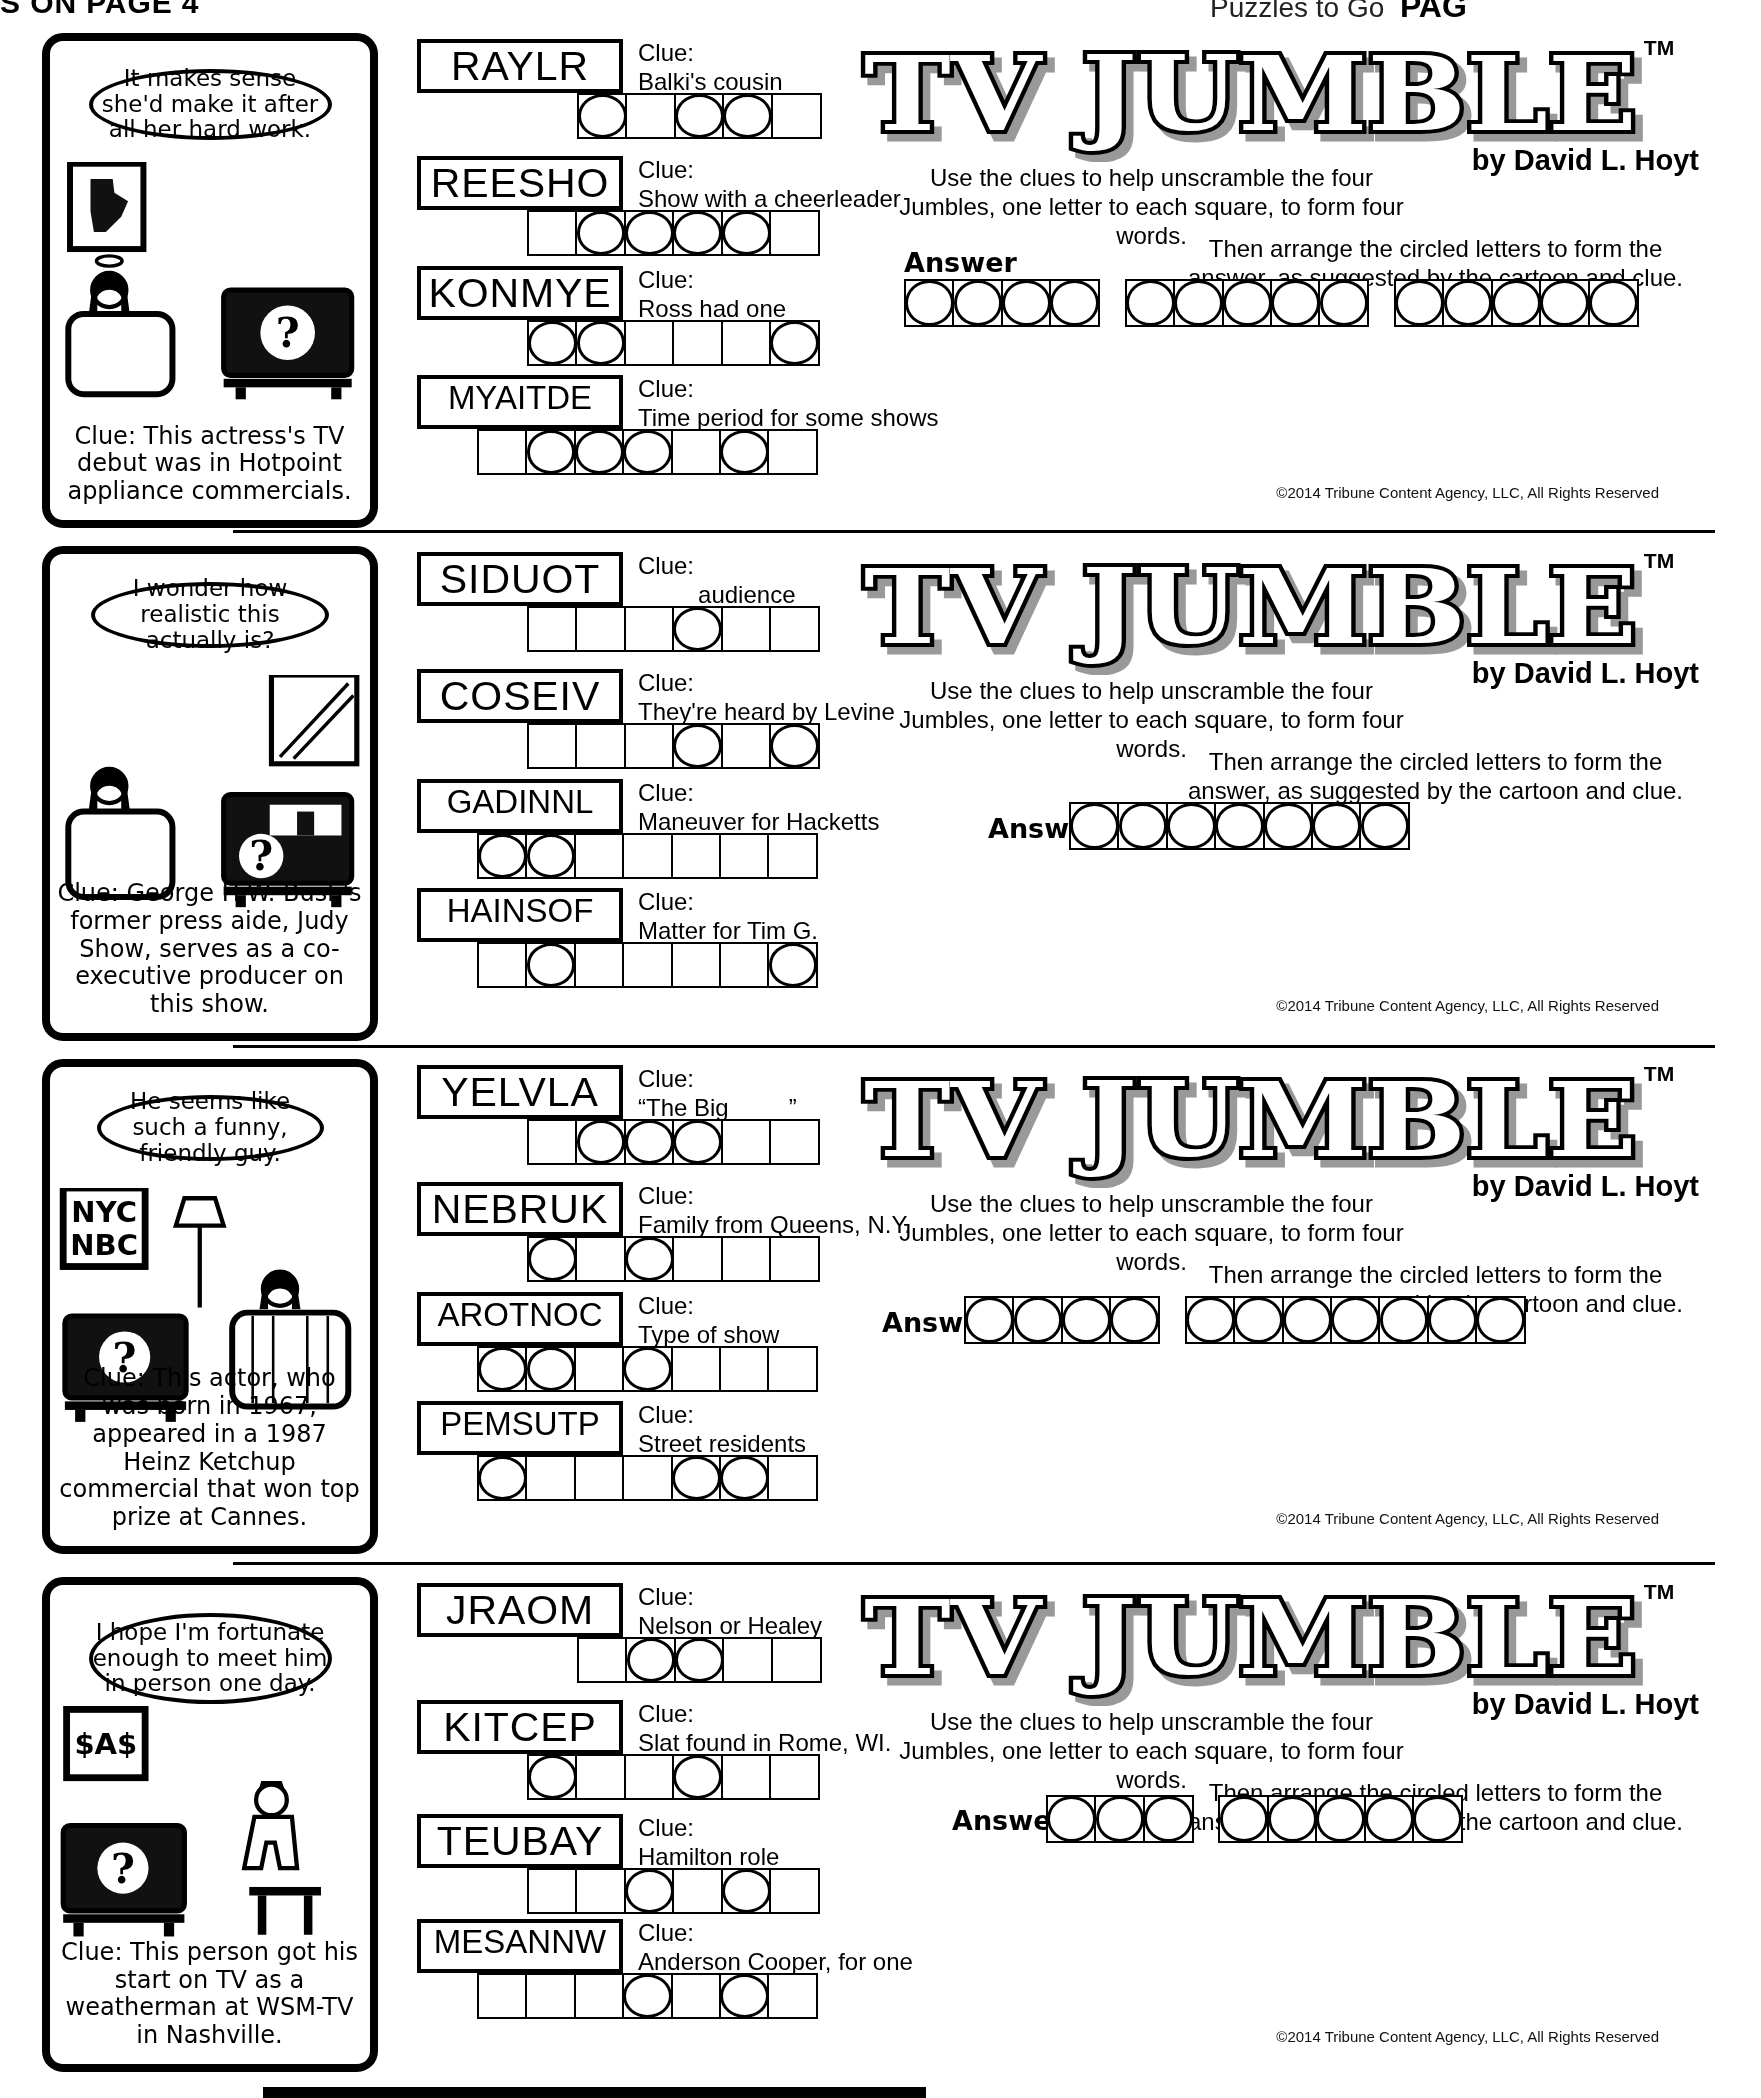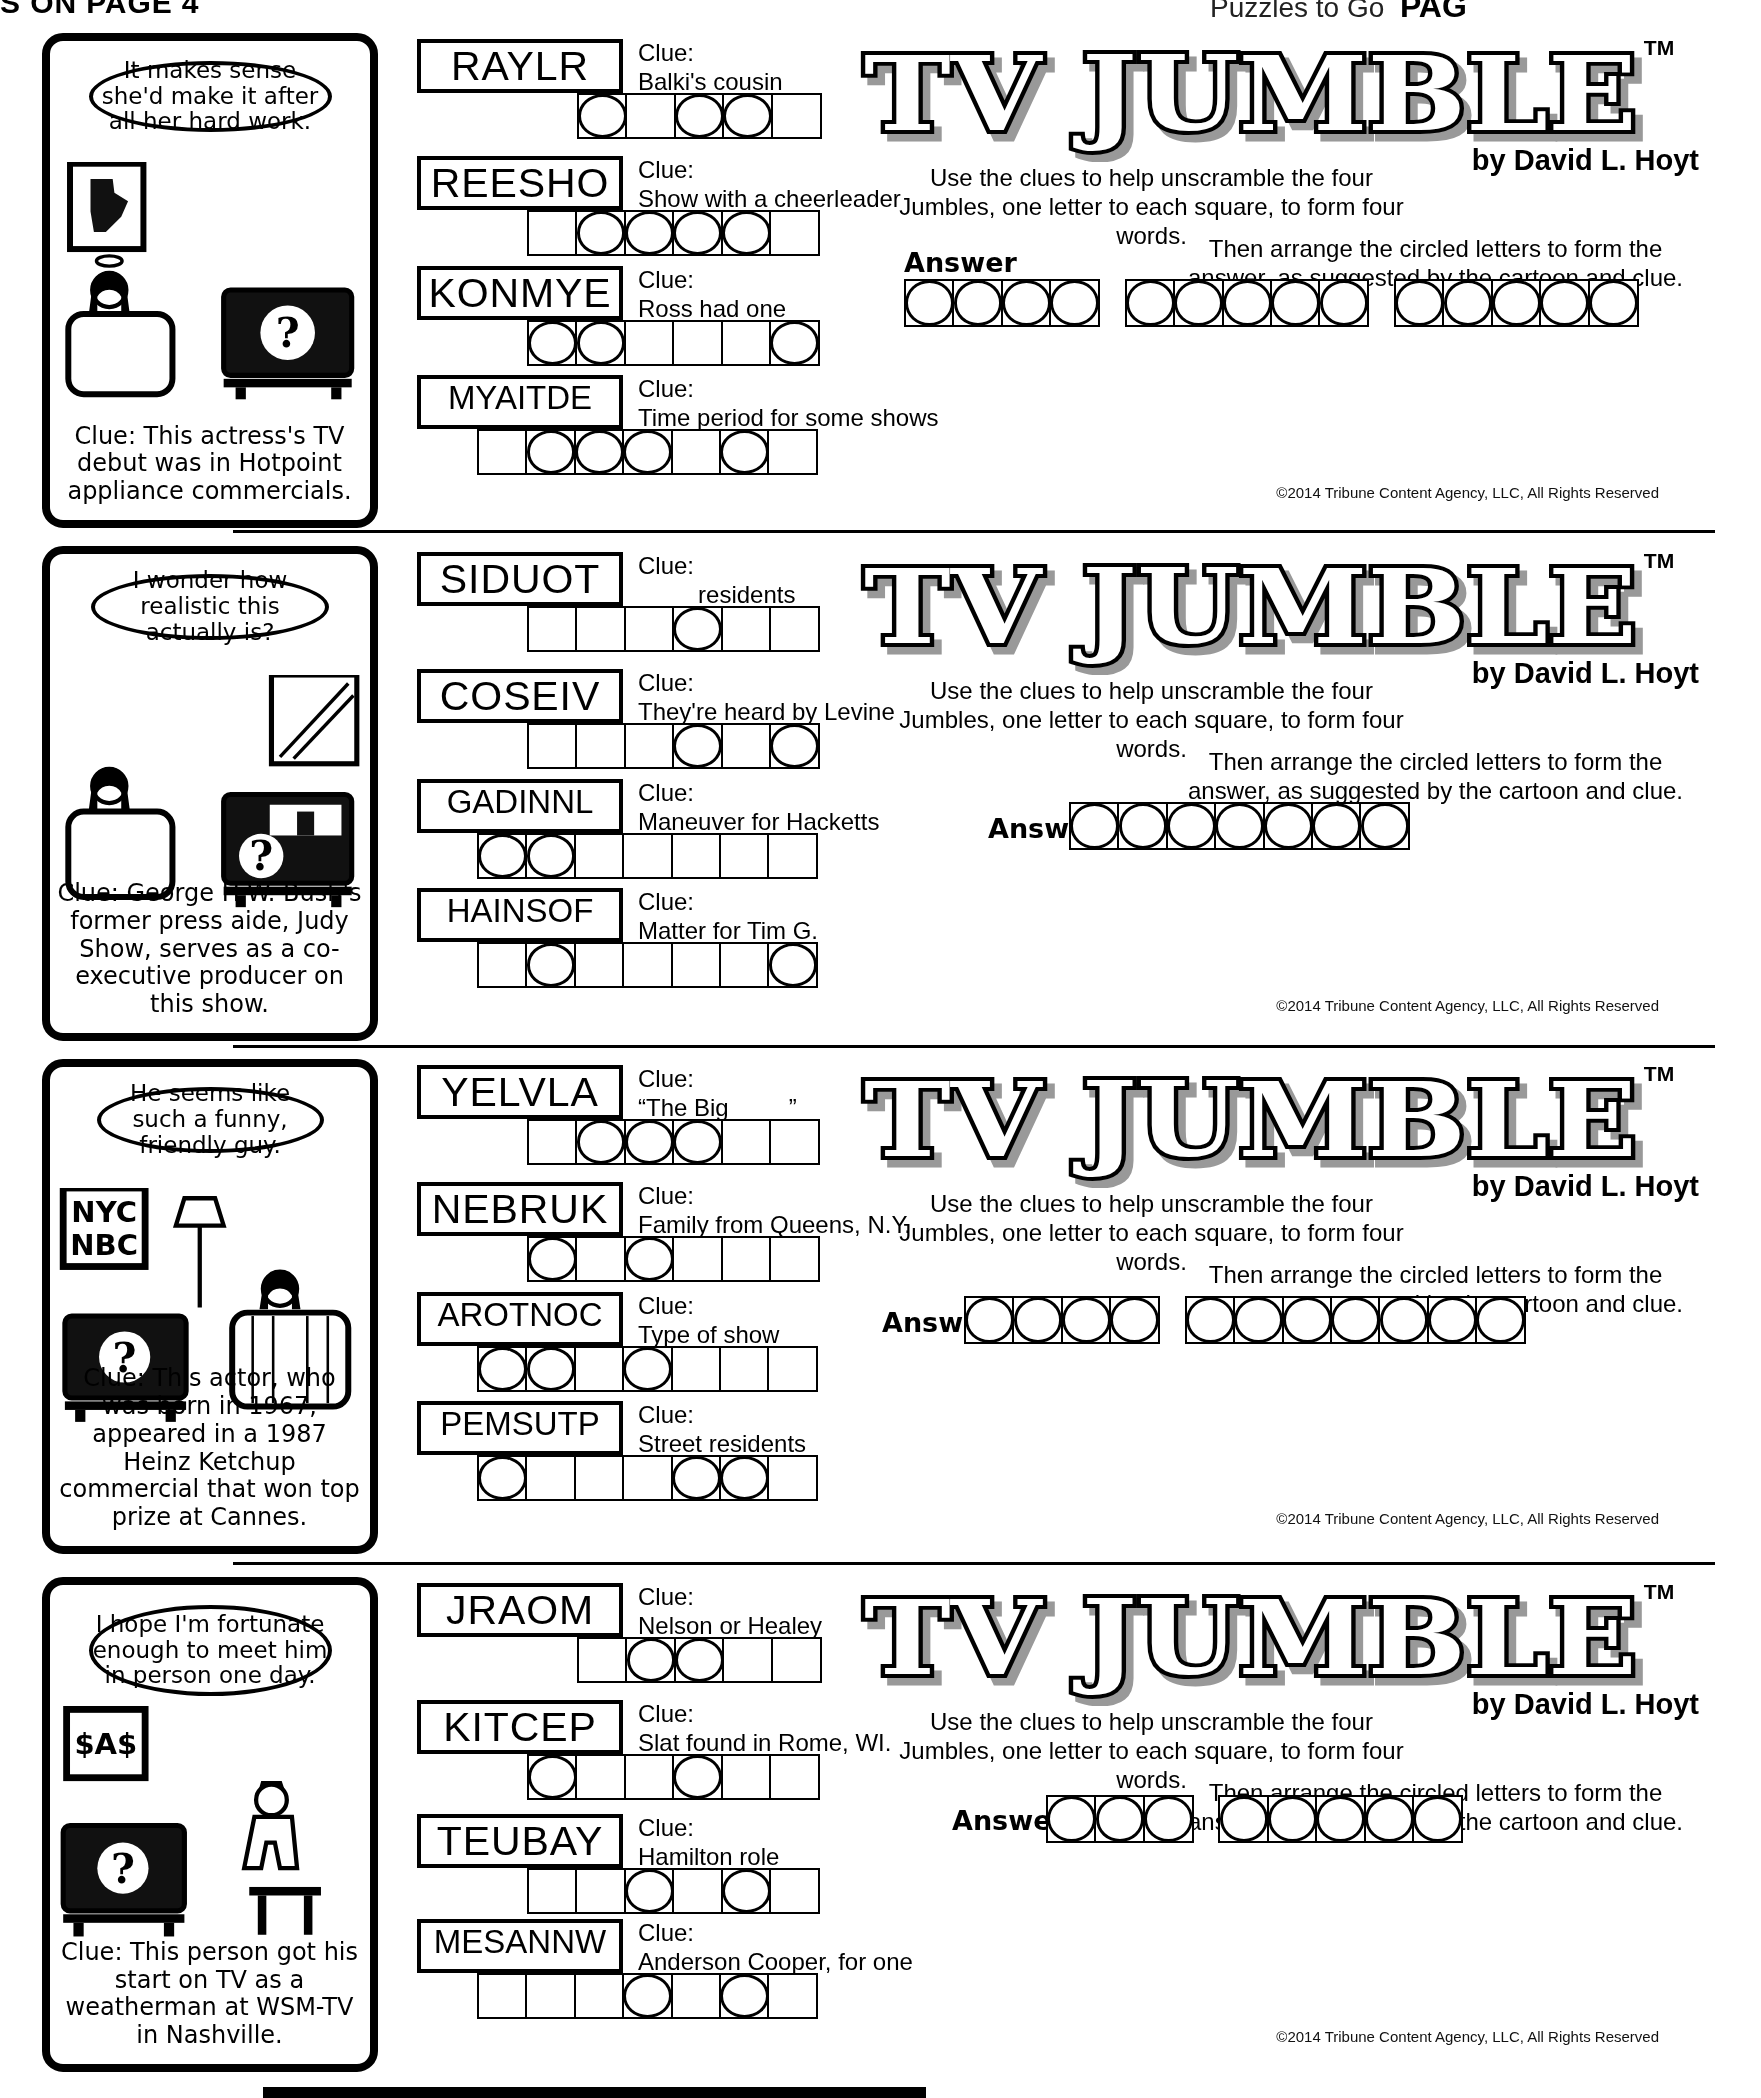--- a/index.html
+++ b/index.html
@@ -10,21 +10,21 @@
   .head-right{position:absolute;left:1210px;top:-12.3px;font-size:28px;color:#222;white-space:nowrap;}
   .head-right b{font-size:32px;color:#000;}
   .sep{position:absolute;left:233px;width:1482px;height:2.6px;background:#000;}
   .bottom-bar{position:absolute;left:263px;top:2087px;width:663px;height:12.3px;background:#000;}
 
   .puzzle{position:absolute;left:0;width:1762px;height:502px;}
 
   
   .panel{position:absolute;left:42px;top:7px;width:320px;height:479px;border:8px solid #000;
          border-radius:21px;background:#fff;}
-  .bubble{position:relative;margin:20px auto 0;border:4.4px solid #000;border-radius:50%;
+  .bubble{position:relative;margin:28px auto 0;border:4.4px solid #000;border-radius:50%;
           text-align:center;font-family:"DejaVu Sans",sans-serif;font-size:23px;line-height:1.12;
           display:flex;align-items:center;justify-content:center;background:#fff;}
   .scene{position:absolute;left:1.8px;top:121px;width:316px;height:239px;}
   .pclue{position:absolute;left:7px;bottom:14px;width:305px;text-align:center;
          font-family:"DejaVu Sans",sans-serif;font-size:24px;line-height:1.16;}
 
   
   .jrow{position:absolute;left:417px;width:869px;height:111px;}
   .wordbox{position:absolute;left:0;top:0;width:198px;height:46px;border:4.4px solid #000;
            display:flex;align-items:flex-start;justify-content:center;background:#fff;}
@@ -278,21 +278,21 @@
       </svg>
       <div class="pclue">Clue:  George H.W. Bush's former press aide, Judy Show, serves as a co-executive producer on this show.</div>
     </div>
 
     <div class="jrow" style="top:13px">
       <div class="wordbox">
           <span class="word">SIDUOT</span>
         </div>
       <div class="cluebox">
           <div>Clue:</div>
-          <div>____ residents</div>
+          <div>____ audience</div>
         </div>
       <div class="tiles" style="left: 110px;">
           <div class="tile"></div>
           <div class="tile"></div>
           <div class="tile"></div>
           <div class="tile">
             <div class="circ"></div>
           </div>
           <div class="tile"></div>
           <div class="tile"></div>

